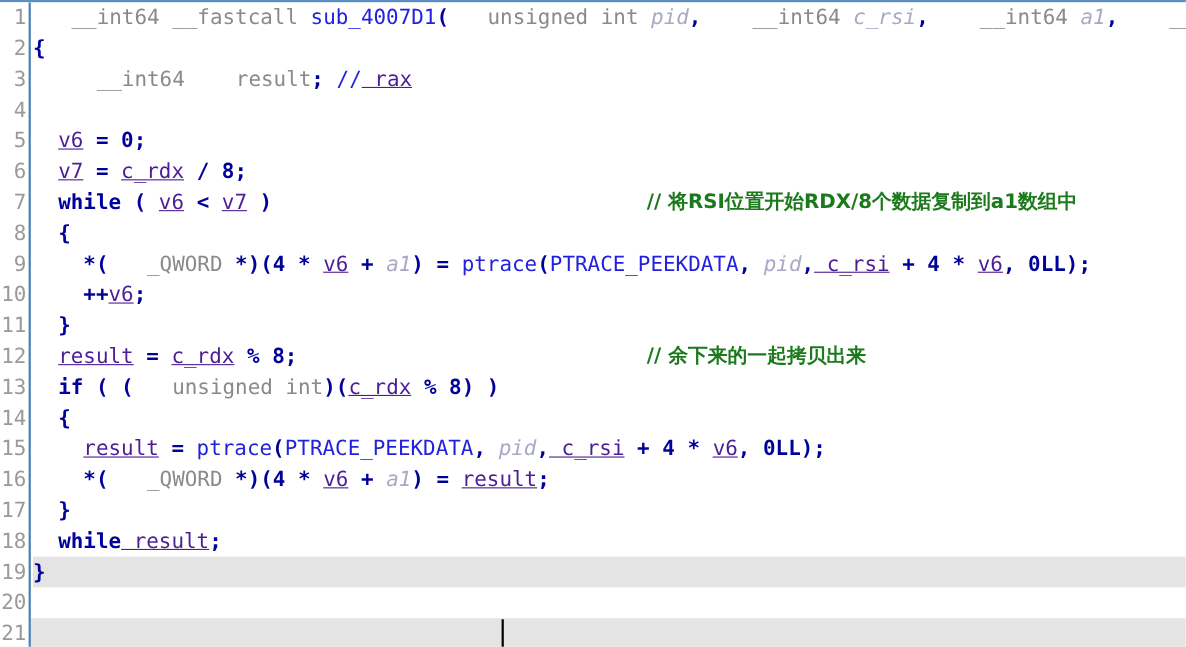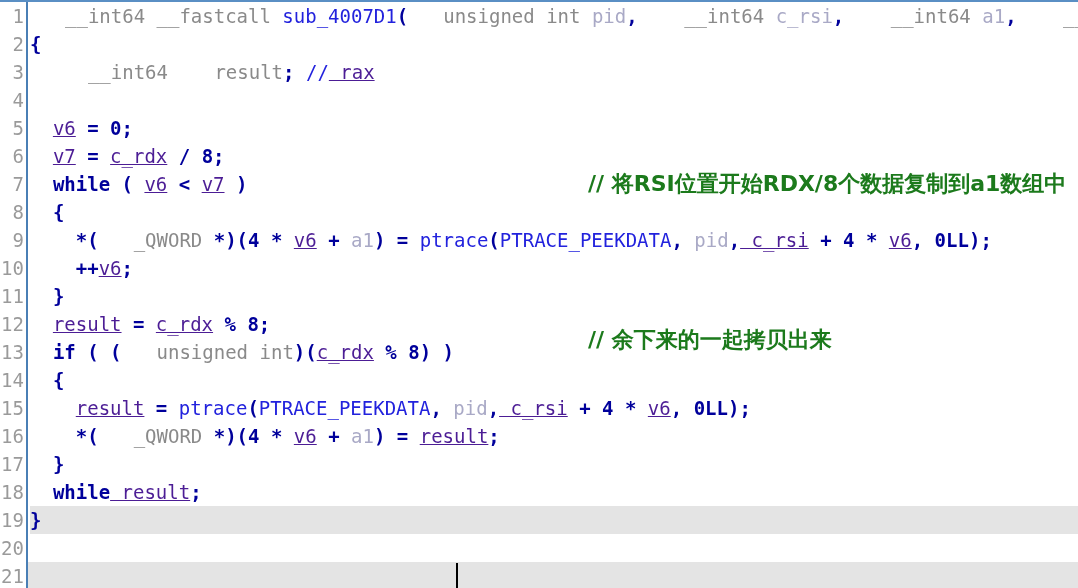--- a/index.html
+++ b/index.html
@@ -82,31 +82,31 @@
     height: 28px;
     background: #e4e4e4;
     z-index: 0;
   }
 
   
   .t-plain   { color: #000000; }
   .t-kw      { color: #00009b; font-weight: bold; }
   .t-type    { color: #8a8a8a; margin-left: 35px; }
   .t-var     { color: #4c1d95; text-decoration: underline; }
-  .t-arg     { color: #a9a9c6; }
+  .t-arg     { color: #a9a9c6; font-style: italic; }
   .t-fn      { color: #2222dd; }
   .t-const   { color: #2222dd; text-align: right; }
   .t-num     { color: #00009b; font-weight: bold; }
   .t-punct   { color: #00009b; font-weight: bold; }
   .t-op      { color: #00009b; font-weight: bold; }
   .t-commentcn {
     color: #1c7a1c;
     font-weight: bold;
     font-family: "DejaVu Sans", "Liberation Sans", sans-serif;
-    font-size: 22px;
+    font-size: 18px;
   }
 
   
   .caret {
     position: absolute;
     width: 2px;
     height: 26px;
     top: 1px;
     background: #000000;
     z-index: 5;
@@ -150,21 +150,21 @@
       <div class="code-line"><span><span class="t-punct">{</span></span></div>
       <div class="code-line"><span><span class="t-plain">  </span><span class="t-type">__int64 </span><span class="t-type">result</span><span class="t-punct">;</span><span class="t-plain"> </span><span class="t-fn">//</span><span class="t-var"> rax</span></span></div>
       <div class="code-line"><span></span></div>
       <div class="code-line"><span><span class="t-plain">  </span><span class="t-var">v6</span><span class="t-op"> = </span><span class="t-num">0</span><span class="t-punct">;</span></span></div>
       <div class="code-line"><span><span class="t-plain">  </span><span class="t-var">v7</span><span class="t-op"> = </span><span class="t-var">c_rdx</span><span class="t-op"> / </span><span class="t-num">8</span><span class="t-punct">;</span></span></div>
       <div class="code-line"><span><span class="t-plain">  </span><span class="t-kw">while</span><span class="t-punct"> ( </span><span class="t-var">v6</span><span class="t-op"> &lt; </span><span class="t-var">v7</span><span class="t-punct"> )</span></span><span class="t-commentcn" style="position: absolute; left: 558px; top: 0px;">// 将RSI位置开始RDX/8个数据复制到a1数组中</span></div>
       <div class="code-line"><span><span class="t-plain">  </span><span class="t-punct">{</span></span></div>
       <div class="code-line"><span><span class="t-plain">    </span><span class="t-op">*(</span><span class="t-type">_QWORD </span><span class="t-op">*)(</span><span class="t-num">4</span><span class="t-op"> * </span><span class="t-var">v6</span><span class="t-op"> + </span><span class="t-arg">a1</span><span class="t-op">) = </span><span class="t-fn">ptrace</span><span class="t-punct">(</span><span class="t-const">PTRACE_PEEKDATA</span><span class="t-punct">,</span><span class="t-arg"> pid</span><span class="t-punct">,</span><span class="t-var"> c_rsi</span><span class="t-op"> + </span><span class="t-num">4</span><span class="t-op"> * </span><span class="t-var">v6</span><span class="t-punct">, </span><span class="t-num">0LL</span><span class="t-punct">);</span></span></div>
       <div class="code-line"><span><span class="t-plain">    </span><span class="t-op">++</span><span class="t-var">v6</span><span class="t-punct">;</span></span></div>
       <div class="code-line"><span><span class="t-plain">  </span><span class="t-punct">}</span></span></div>
-      <div class="code-line"><span><span class="t-plain">  </span><span class="t-var">result</span><span class="t-op"> = </span><span class="t-var">c_rdx</span><span class="t-op"> % </span><span class="t-num">8</span><span class="t-punct">;</span></span><span class="t-commentcn" style="position: absolute; left: 558px; top: 16px;">// 余下来的一起拷贝出来</span></div>
+      <div class="code-line"><span><span class="t-plain">  </span><span class="t-var">result</span><span class="t-op"> = </span><span class="t-var">c_rdx</span><span class="t-op"> % </span><span class="t-num">8</span><span class="t-punct">;</span></span><span class="t-commentcn" style="position: absolute; left: 558px; top: 0px;">// 余下来的一起拷贝出来</span></div>
       <div class="code-line"><span><span class="t-plain">  </span><span class="t-kw">if</span><span class="t-punct"> ( (</span><span class="t-type">unsigned int</span><span class="t-punct">)(</span><span class="t-var">c_rdx</span><span class="t-op"> % </span><span class="t-num">8</span><span class="t-punct">) )</span></span></div>
       <div class="code-line"><span><span class="t-plain">  </span><span class="t-punct">{</span></span></div>
       <div class="code-line"><span><span class="t-plain">    </span><span class="t-var">result</span><span class="t-op"> = </span><span class="t-fn">ptrace</span><span class="t-punct">(</span><span class="t-const">PTRACE_PEEKDATA</span><span class="t-punct">,</span><span class="t-arg"> pid</span><span class="t-punct">,</span><span class="t-var"> c_rsi</span><span class="t-op"> + </span><span class="t-num">4</span><span class="t-op"> * </span><span class="t-var">v6</span><span class="t-punct">, </span><span class="t-num">0LL</span><span class="t-punct">);</span></span></div>
       <div class="code-line"><span><span class="t-plain">    </span><span class="t-op">*(</span><span class="t-type">_QWORD </span><span class="t-op">*)(</span><span class="t-num">4</span><span class="t-op"> * </span><span class="t-var">v6</span><span class="t-op"> + </span><span class="t-arg">a1</span><span class="t-op">) = </span><span class="t-var">result</span><span class="t-punct">;</span></span></div>
       <div class="code-line"><span><span class="t-plain">  </span><span class="t-punct">}</span></span></div>
       <div class="code-line"><span><span class="t-plain">  </span><span class="t-kw">while</span><span class="t-var"> result</span><span class="t-punct">;</span></span></div>
       <div class="code-line current"><span><span class="t-punct">}</span></span></div>
     </div>
 
   <div class="caret" id="text-caret" style="top: 561px; left: 456px;"></div>

